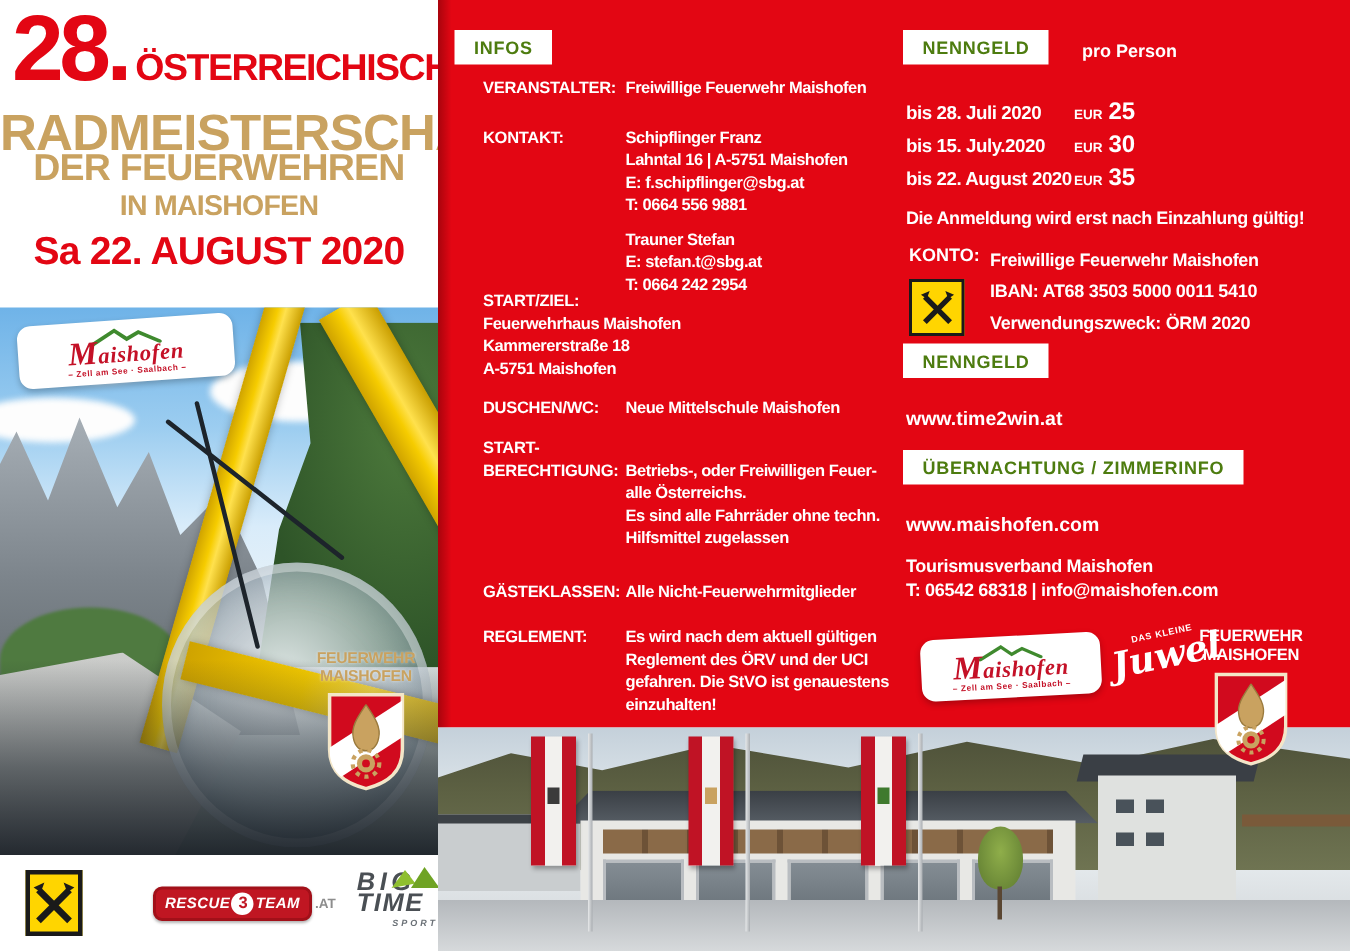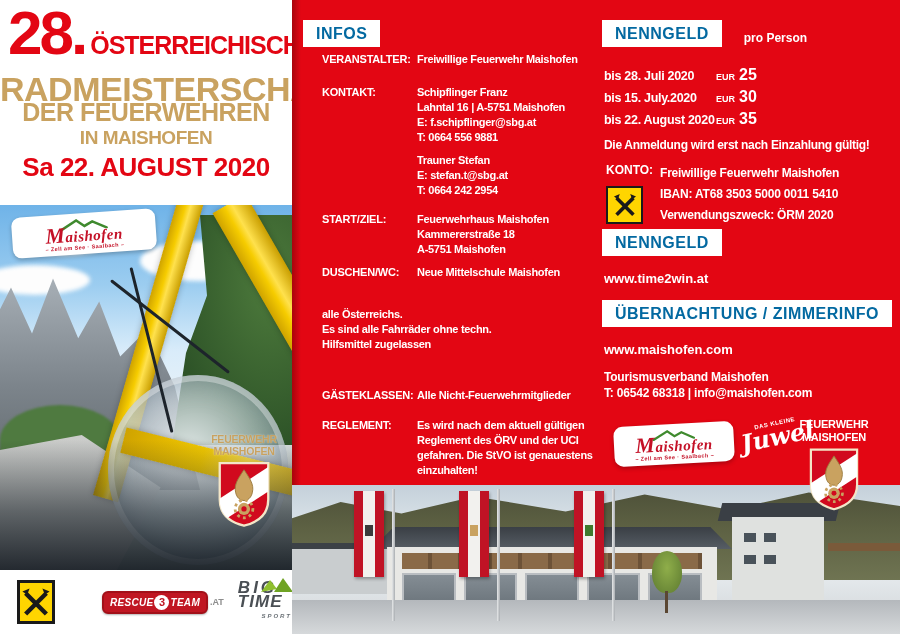--- a/index.html
+++ b/index.html
@@ -59,21 +59,21 @@
   .rescue-num{width:15px;height:15px;border-radius:50%;background:#fff;color:#c01622;font-weight:bold;font-size:11px;line-height:15px;text-align:center;margin:0 1px;}
   .rescue-suffix{color:#8d8d8d;font-weight:bold;font-size:9px;margin-left:2px;}
   .bigtime{margin-left:14px;position:relative;width:92px;color:#4a4f54;font-weight:bold;font-style:italic;line-height:14px;}
   .bt-l1{font-size:17px;letter-spacing:3px;}
   .bt-l2{font-size:17px;letter-spacing:1px;}
   .bt-l3{font-size:6px;text-align:right;letter-spacing:2px;color:#6a7076;}
   .bt-mts{position:absolute;right:-2px;top:-4px;}
   
   .red-panel{position:absolute;left:292px;top:0;width:608px;height:485px;background:#e30613;}
   .panel-shade{position:absolute;left:0;top:0;width:9px;height:485px;background:linear-gradient(90deg,rgba(60,0,0,.35),rgba(60,0,0,0));}
-  .sec-header{display:inline-block;background:#fff;color:#0369a1;font-weight:bold;font-size:16px;letter-spacing:.5px;padding:5px 13px 4px;}
+  .sec-header{display:inline-block;background:#fff;color:#4d7c0f;font-weight:bold;font-size:12px;letter-spacing:.5px;padding:5px 13px 4px;}
   .infos-header{position:absolute;left:11px;top:20px;}
   .infos-list{position:absolute;left:30px;top:52px;width:283px;}
   .info-row{position:absolute;left:0;display:flex;width:283px;}
   .lbl{flex:none;width:95px;color:#fff;font-weight:bold;font-size:11px;line-height:15px;letter-spacing:-0.2px;}
   .val{color:#fff;font-weight:bold;font-size:11px;letter-spacing:-0.3px;}
   .v-line{height:15px;line-height:15px;white-space:nowrap;}
   .v-line.gap{height:8px;}
   .pt15{padding-top:15px;}
   
   .col-right{position:absolute;left:310px;top:20px;width:292px;height:420px;}
@@ -236,36 +236,38 @@
           <div class="v-line">Schipflinger Franz</div>
           <div class="v-line">Lahntal 16  |  A-5751 Maishofen</div>
           <div class="v-line">E: f.schipflinger@sbg.at</div>
           <div class="v-line">T: 0664 556 9881</div>
           <div class="v-line gap"></div>
           <div class="v-line">Trauner Stefan</div>
           <div class="v-line">E: stefan.t@sbg.at</div>
           <div class="v-line">T: 0664 242 2954</div>
         </div>
       </div>
-      <div class="info-row" style="top:160px;">
+      <div class="info-row" style="top:142px;flex-direction:column;">
         <div class="lbl">START/ZIEL:</div>
         <div class="val">
           <div class="v-line">Feuerwehrhaus Maishofen</div>
           <div class="v-line">Kammererstraße 18</div>
           <div class="v-line">A-5751 Maishofen</div>
         </div>
       </div>
       <div class="info-row" style="top:213px;">
         <div class="lbl">DUSCHEN/WC:</div>
         <div class="val">
             <div class="v-line">Neue Mittelschule Maishofen</div>
           </div>
       </div>
       <div class="info-row" style="top:240px;">
+        <div class="lbl">START- BERECHTIGUNG:</div>
         <div class="val pt15">
+          <div class="v-line">Betriebs-, oder Freiwilligen Feuer-</div>
           <div class="v-line">alle Österreichs.</div>
           <div class="v-line">Es sind alle Fahrräder ohne techn.</div>
           <div class="v-line">Hilfsmittel zugelassen</div>
         </div>
       </div>
       <div class="info-row" style="top:336px;">
         <div class="lbl">GÄSTEKLASSEN:</div>
         <div class="val">
             <div class="v-line">Alle Nicht-Feuerwehrmitglieder</div>
           </div>

